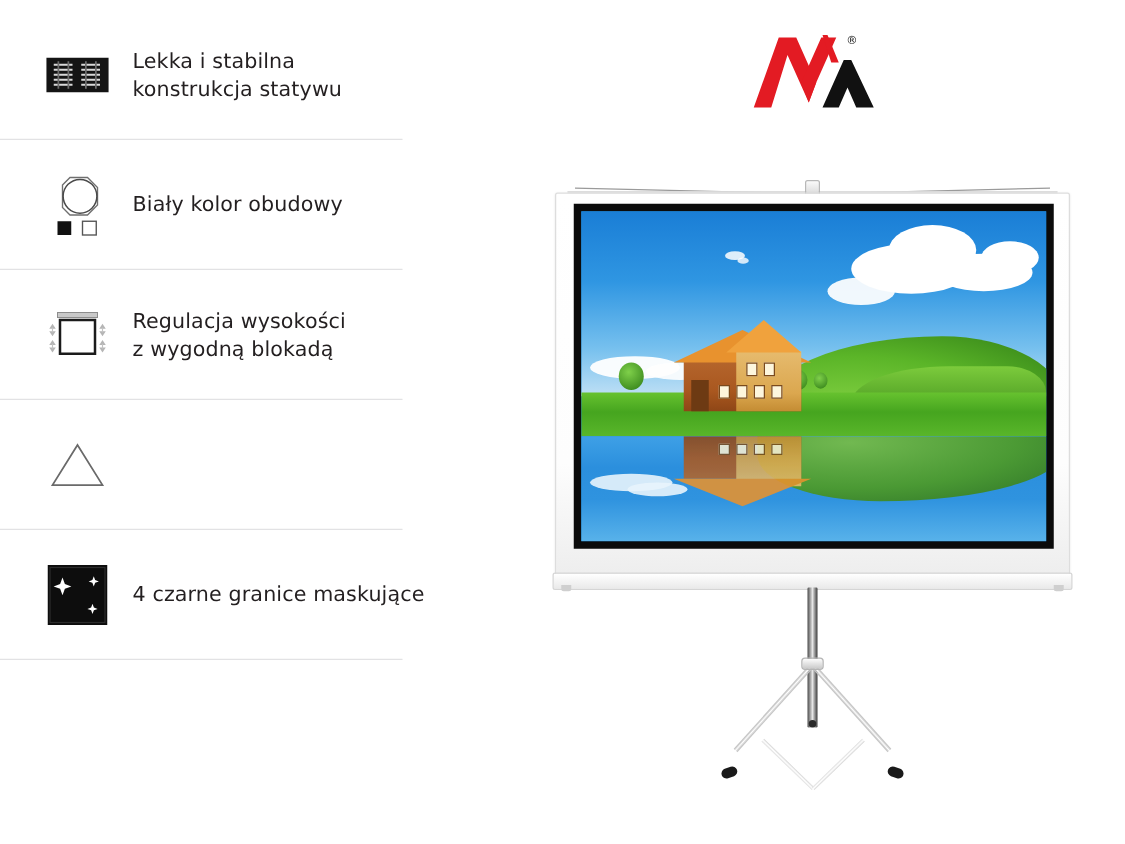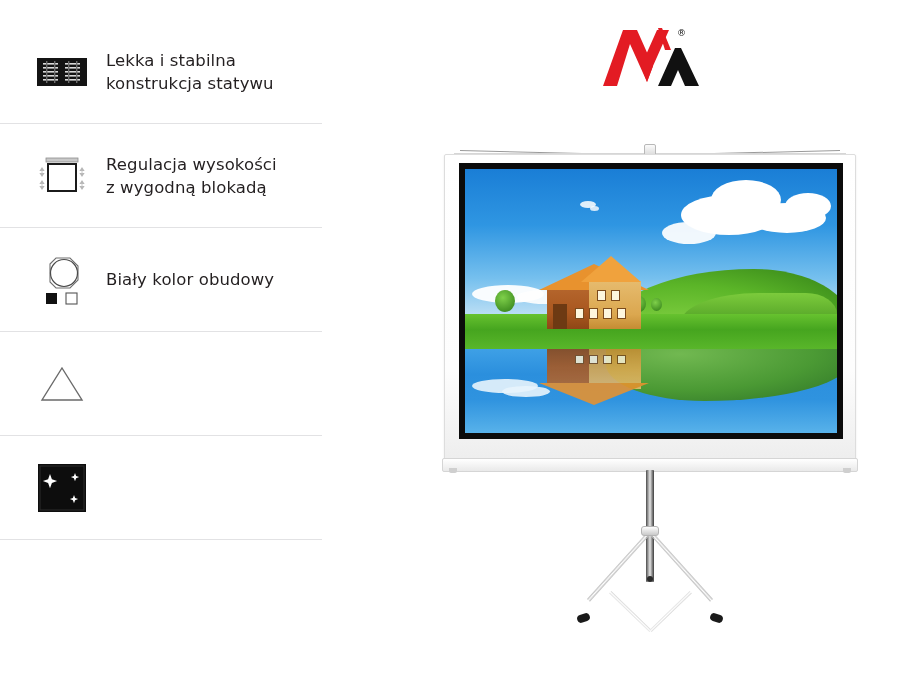--- a/index.html
+++ b/index.html
@@ -20,21 +20,21 @@
     position: relative;
     width: 900px;
     height: 675px;
     background: #ffffff;
   }
 
   
   #feature-list {
     position: absolute;
     left: 0;
-    top: 20px;
+    top: 8px;
     width: 400px;
     height: 620px;
   }
 
   .feature-row {
     position: relative;
     display: flex;
     align-items: center;
     height: 104px;
     padding-left: 34px;
@@ -492,20 +492,33 @@
           </g>
         </svg>
       </div>
       <div class="feature-text">Lekka i stabilna
 konstrukcja statywu</div>
       <div class="feature-divider"></div>
     </div>
 
     <div class="feature-row">
       <div class="feature-icon">
+        <svg width="52" height="52" viewBox="0 0 52 52">
+          <path d="M14 10 L20 4 L34 4 L42 12 L42 26 L34 34 L20 34 L14 28 Z" fill="#ffffff" stroke="#6f6f6f" stroke-width="1.1"></path>
+          <circle cx="28" cy="19" r="13.5" fill="#ffffff" stroke="#4a4a4a" stroke-width="1.2"></circle>
+          <rect x="10" y="39" width="11" height="11" fill="#111111"></rect>
+          <rect x="30" y="39" width="11" height="11" fill="#ffffff" stroke="#555555" stroke-width="1.1"></rect>
+        </svg>
+      </div>
+      <div class="feature-text">Biały kolor obudowy</div>
+      <div class="feature-divider"></div>
+    </div>
+
+    <div class="feature-row">
+      <div class="feature-icon">
         <svg width="54" height="46" viewBox="0 0 54 46">
           <rect x="11" y="5" width="32" height="4" fill="#c9c9c9" stroke="#8d8d8d" stroke-width="0.8"></rect>
           <rect x="13" y="11" width="28" height="27" fill="#ffffff" stroke="#1b1b1b" stroke-width="2"></rect>
           <g fill="#b5b5b5">
             <path d="M7 14 l2.6 4 h-5.2 Z"></path>
             <path d="M7 24 l-2.6 -4 h5.2 Z"></path>
             <path d="M7 27 l2.6 4 h-5.2 Z"></path>
             <path d="M7 37 l-2.6 -4 h5.2 Z"></path>
             <path d="M47 14 l2.6 4 h-5.2 Z"></path>
             <path d="M47 24 l-2.6 -4 h5.2 Z"></path>
@@ -520,50 +533,38 @@
           </g>
         </svg>
       </div>
       <div class="feature-text">Regulacja wysokości
 z wygodną blokadą</div>
       <div class="feature-divider"></div>
     </div>
 
     <div class="feature-row">
       <div class="feature-icon">
-        <svg width="52" height="52" viewBox="0 0 52 52">
-          <path d="M14 10 L20 4 L34 4 L42 12 L42 26 L34 34 L20 34 L14 28 Z" fill="#ffffff" stroke="#6f6f6f" stroke-width="1.1"></path>
-          <circle cx="28" cy="19" r="13.5" fill="#ffffff" stroke="#4a4a4a" stroke-width="1.2"></circle>
-          <rect x="10" y="39" width="11" height="11" fill="#111111"></rect>
-          <rect x="30" y="39" width="11" height="11" fill="#ffffff" stroke="#555555" stroke-width="1.1"></rect>
-        </svg>
-      </div>
-      <div class="feature-text">Biały kolor obudowy</div>
-      <div class="feature-divider"></div>
-    </div>
-
-    <div class="feature-row">
-      <div class="feature-icon">
         <svg width="52" height="44" viewBox="0 0 52 44">
           <path d="M26 6 L46 38 L6 38 Z" fill="none" stroke="#6a6a6a" stroke-width="1.4"></path>
         </svg>
       </div>
       <div class="feature-divider"></div>
     </div>
 
     <div class="feature-row">
       <div class="feature-icon">
         <svg width="48" height="48" viewBox="0 0 48 48">
           <rect x="0" y="0" width="48" height="48" fill="#0d0d0d"></rect>
           <rect x="2" y="2" width="44" height="44" fill="none" stroke="#2c2c2c" stroke-width="1"></rect>
           <path d="M12 10 l1.9 5.2 5.2 1.9 -5.2 1.9 -1.9 5.2 -1.9 -5.2 -5.2 -1.9 5.2 -1.9 Z" fill="#ffffff"></path>
           <path d="M37 9 l1.1 3 3 1.1 -3 1.1 -1.1 3 -1.1 -3 -3 -1.1 3 -1.1 Z" fill="#ffffff"></path>
           <path d="M36 31 l1.1 3 3 1.1 -3 1.1 -1.1 3 -1.1 -3 -3 -1.1 3 -1.1 Z" fill="#ffffff"></path>
         </svg>
       </div>
+      <div class="feature-text">4 czarne granice maskujące</div>
       <div class="feature-divider"></div>
     </div>
 
 
   </div>
 
   <div id="right-panel">
 
     <div id="brand-logo">
       <div id="logo-mark">

